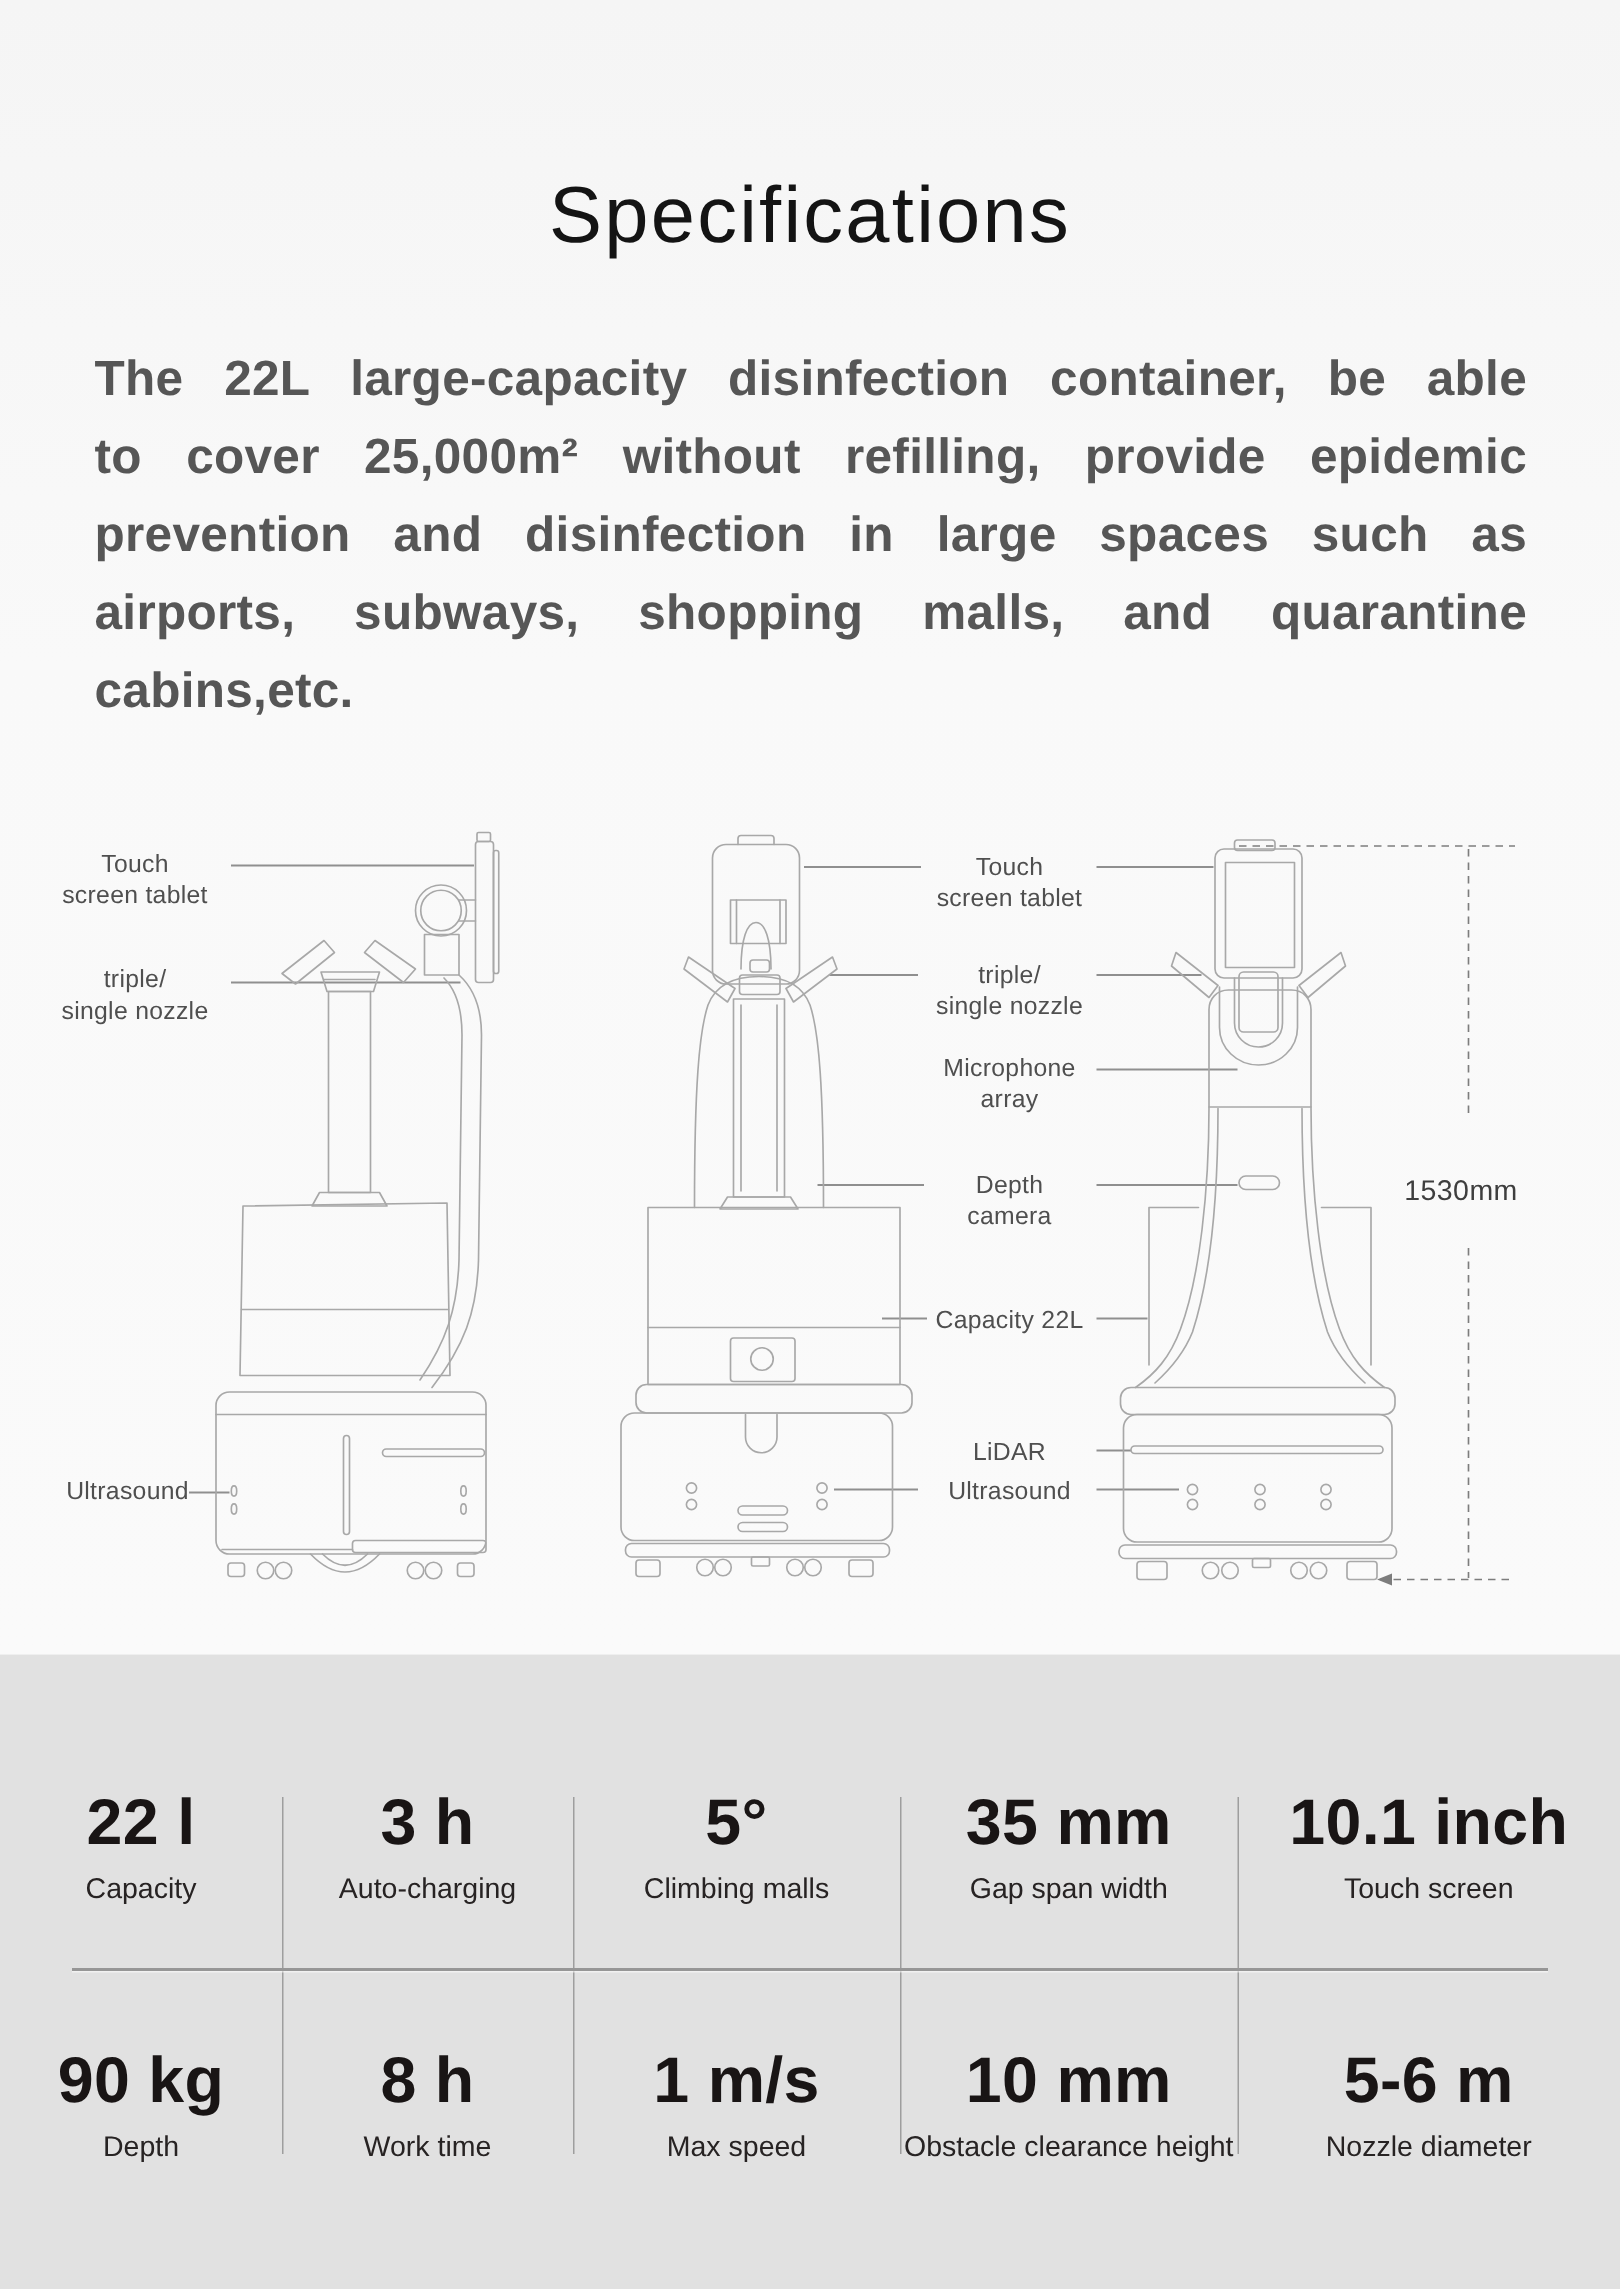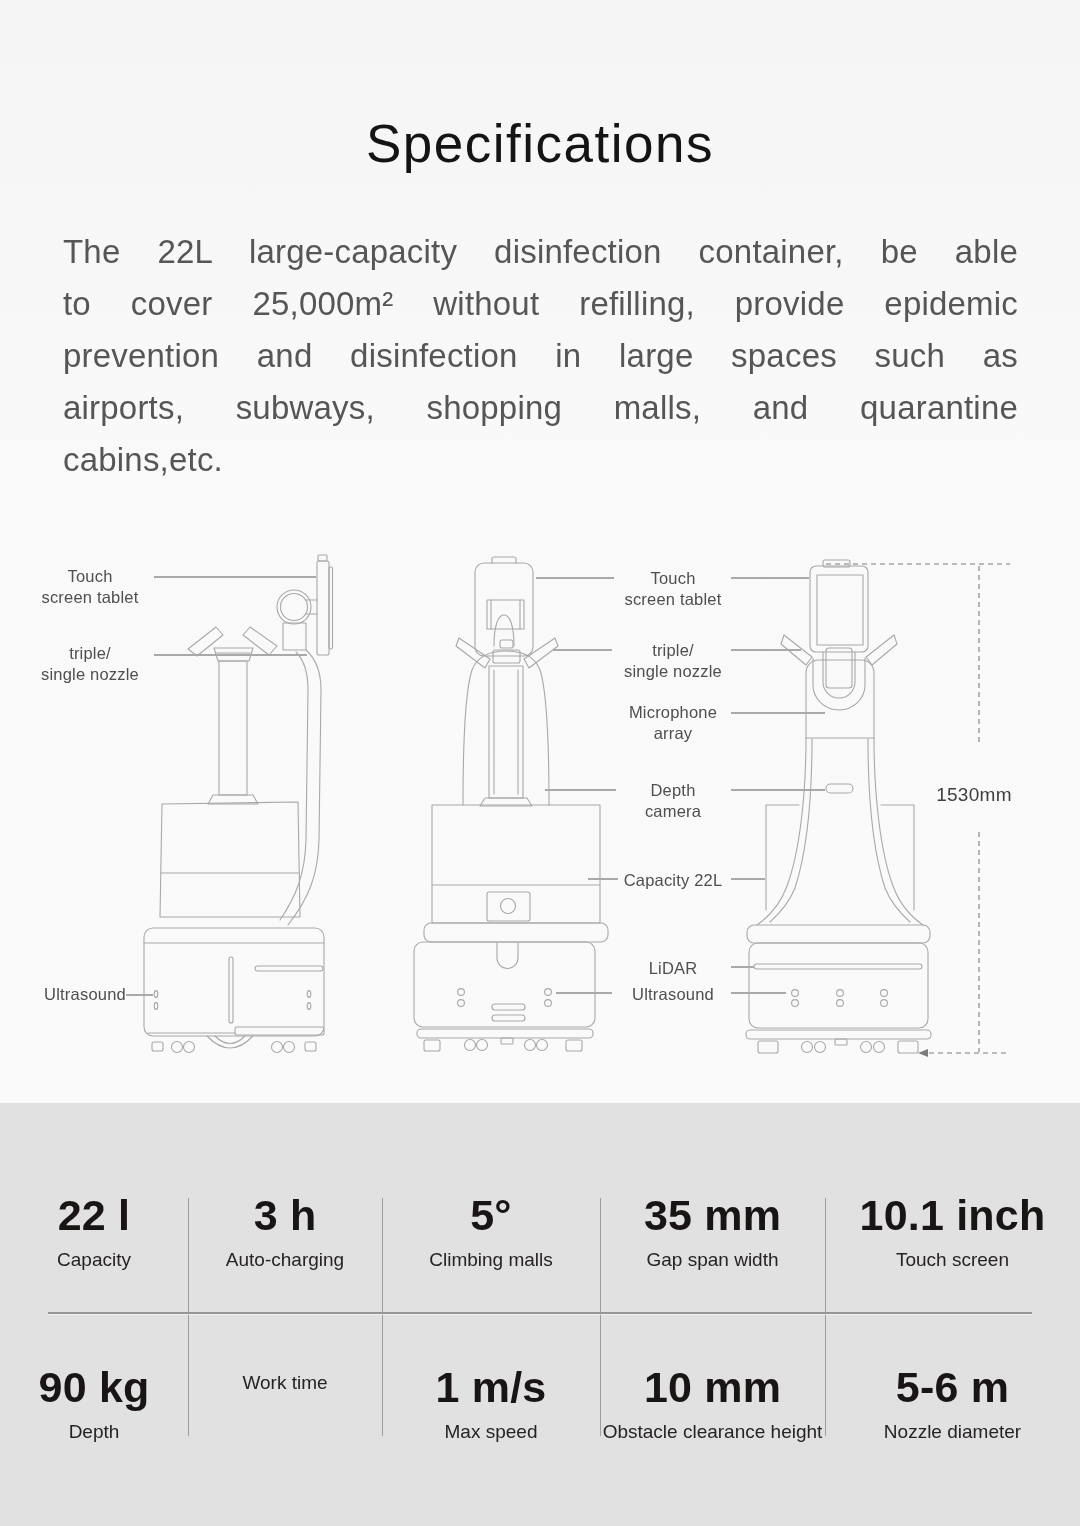--- a/index.html
+++ b/index.html
@@ -5,21 +5,21 @@
   html,body{margin:0;padding:0;background:#ffffff;}
   .page{position:relative;width:1080px;height:1526px;overflow:hidden;
         font-family:"Liberation Sans", sans-serif;}
   
   .hero{position:absolute;left:0;top:0;width:1080px;height:1103px;
         background:linear-gradient(180deg,#f5f5f5 0%,#f9f9f9 40%,#fafafa 100%);}
   h1.title{position:absolute;left:0;top:112px;width:1008px;margin:0;
            text-align:center;font-size:53px;font-weight:400;color:#141414;
            letter-spacing:1.5px;line-height:64px;padding-left:36px;}
   .intro{position:absolute;left:63px;top:226px;width:955px;color:#565656;
-         font-size:33px;line-height:52px;letter-spacing:0.2px;}
+         font-size:33px;line-height:52px;letter-spacing:0.2px;font-weight:bold;}
   .intro .ln{text-align:justify;text-align-last:justify;}
   .intro .ln.last{text-align-last:left;}
   
   .diagram{position:absolute;left:0;top:540px;width:856px;height:540px;}
   .diagram svg{position:absolute;left:0;top:0;}
   .dlabel{position:absolute;font-size:16.5px;line-height:21px;color:#4f4f4f;
           text-align:center;white-space:pre-line;letter-spacing:0.2px;}
   .dim{position:absolute;font-size:19px;color:#3e3e3e;text-align:center;
        letter-spacing:0.3px;}
   
@@ -221,20 +221,21 @@
         <div class="label">Touch screen</div>
       </div>
     </div>
 
     <div class="specrow r2">
       <div class="cell">
         <div class="value">90 kg</div>
         <div class="label">Depth</div>
       </div>
       <div class="cell">
+        <div class="value">8 h</div>
         <div class="label">Work time</div>
       </div>
       <div class="cell">
         <div class="value">1 m/s</div>
         <div class="label">Max speed</div>
       </div>
       <div class="cell">
         <div class="value">10 mm</div>
         <div class="label">Obstacle clearance height</div>
       </div>

